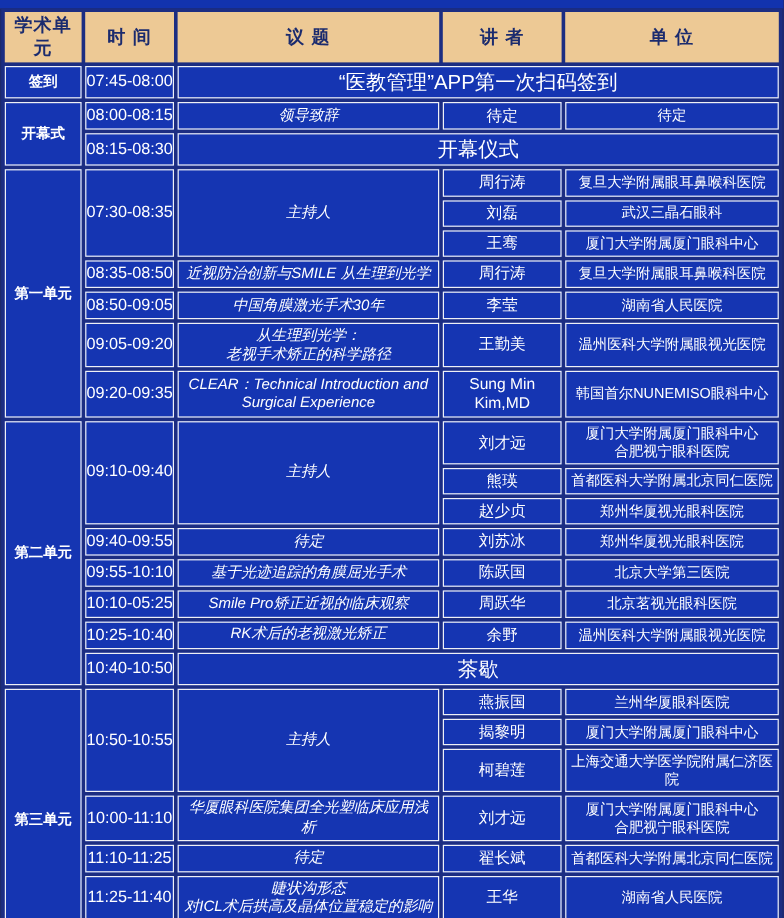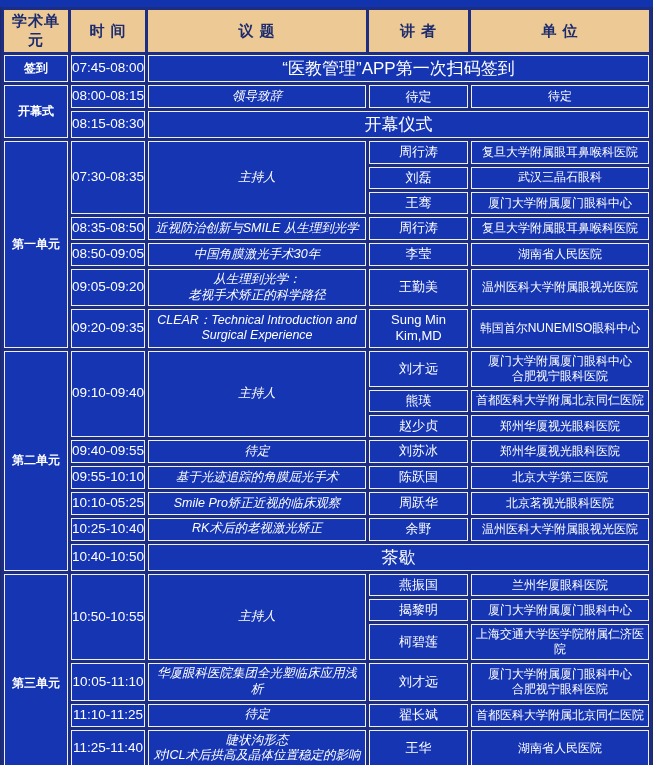--- a/index.html
+++ b/index.html
@@ -163,21 +163,21 @@
       </tr>
       <tr>
         <td class="name">揭黎明</td>
         <td class="org">厦门大学附属厦门眼科中心</td>
       </tr>
       <tr>
         <td class="name">柯碧莲</td>
         <td class="org">上海交通大学医学院附属仁济医院</td>
       </tr>
       <tr>
-        <td class="time">10:05-11:10</td>
+        <td class="time">10:00-11:10</td>
         <td class="topic">华厦眼科医院集团全光塑临床应用浅析</td>
         <td class="name">刘才远</td>
         <td class="org">厦门大学附属厦门眼科中心
 合肥视宁眼科医院</td>
       </tr>
       <tr>
         <td class="time">11:10-11:25</td>
         <td class="topic">待定</td>
         <td class="name">翟长斌</td>
         <td class="org">首都医科大学附属北京同仁医院</td>

